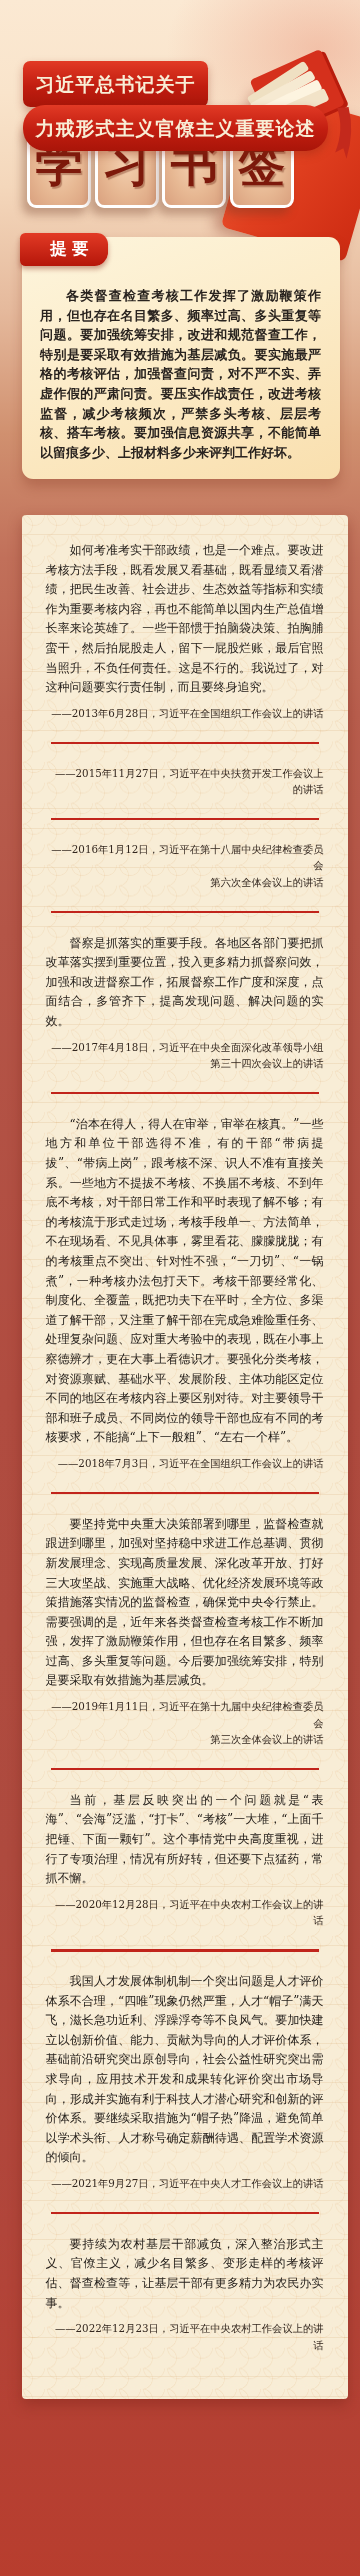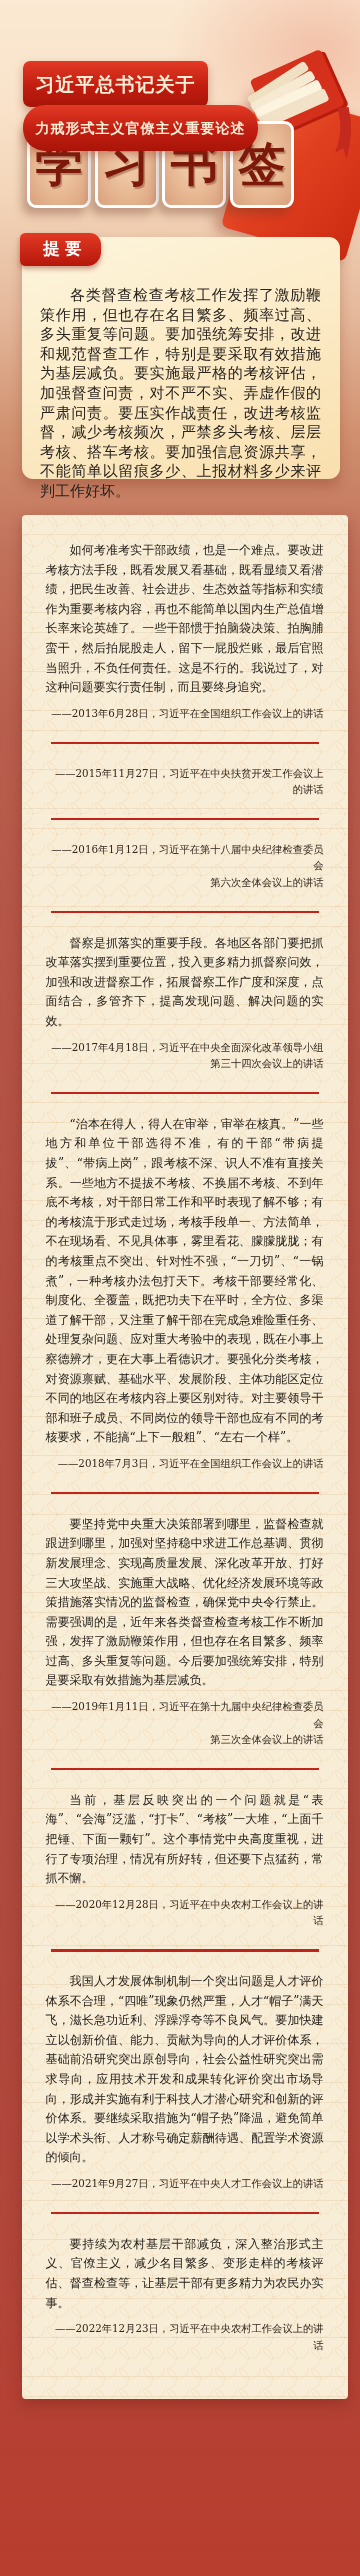--- a/index.html
+++ b/index.html
@@ -12,21 +12,21 @@
   #page:before{content:"";position:absolute;left:0;top:0;width:361px;height:268px;
     background:radial-gradient(ellipse 216px 155px at 88% 18%, rgba(233,148,122,.45), rgba(233,148,122,0) 70%);
     pointer-events:none;}
 
   
   .banner{position:absolute;left:23px;height:46px;line-height:46px;padding:0 12.4px;
     background:linear-gradient(180deg,#e23a25,#c11d10 55%,#a91509);
     border-radius:7.2px;color:#f8eed6;font-weight:bold;letter-spacing:1px;
     box-shadow:0 4.1px 8.2px rgba(140,40,20,.35);white-space:nowrap;z-index:5;}
   .banner1{top:61px;font-size:19px;}
-  .banner2{top:105px;font-size:14px;border-radius:22px;}
+  .banner2{top:105px;font-size:19px;border-radius:22px;}
 
   .openbook{position:absolute;left:236px;top:41px;z-index:2;}
 
   .closedbook{position:absolute;left:238px;top:103px;width:129px;height:144px;
     background:linear-gradient(115deg,#f0603a 0%,#e03f1f 45%,#cd2b12 100%);
     border-radius:6.2px 15.5px 7.2px 7.2px;transform:rotate(16deg);
     box-shadow:-7.2px 5.2px 12.4px rgba(120,30,15,.35);z-index:1;}
 
   .tiles{position:absolute;left:27px;top:121px;display:flex;gap:2.1px;z-index:4;}
   .tile{width:58px;height:81px;margin-right:1.5px;border:3.1px solid #fff;border-radius:9.3px;
@@ -37,24 +37,24 @@
     font-family:"DejaVu Serif",serif;text-shadow:1.5px 2.1px 1px rgba(96,22,6,.35);}
 
   
   .summary-card{position:absolute;left:21.6px;top:237px;width:318px;height:242px;
     background:linear-gradient(160deg,#fdf5dd 0%,#fcecc9 45%,#f9dfae 100%);
     border-radius:11.3px;box-shadow:0 7.2px 11.3px rgba(130,50,30,.30);z-index:6;}
   .summary-tag{position:absolute;left:-2.1px;top:-4.1px;width:71px;height:33px;
     background:linear-gradient(180deg,#e23a25,#b5160a);
     border-radius:5.2px 11.3px 13.4px 5.2px;box-shadow:0 3.1px 5.2px rgba(130,30,15,.4);
     color:#fff;font-size:16.5px;font-weight:bold;letter-spacing:5.2px;
-    display:flex;align-items:center;justify-content:center;padding-left:10px;}
+    display:flex;align-items:center;justify-content:center;padding-left:17px;}
   .summary-text{position:absolute;left:18.5px;right:18.5px;top:49px;
-    font-size:15px;line-height:19.6px;color:#29231f;text-align:justify;
-    text-indent:2em;font-family:"DejaVu Serif",serif;}
+    font-size:13px;line-height:19.6px;color:#29231f;text-align:justify;
+    text-indent:2em;font-family:"DejaVu Serif",serif;font-weight:bold;}
 
   
   .quote-card{position:absolute;left:21.6px;top:515px;width:326px;
     border-radius:4.1px;padding:26px 24px 46px;box-sizing:border-box;
     background-color:#f8edd6;
     background-image:
       repeating-linear-gradient(180deg, rgba(205,150,85,0) 0 19px, rgba(205,150,85,.16) 19px 19.6px),
       radial-gradient(circle 11.3px at 12px 0px, rgba(216,150,80,0) 9.8px, rgba(216,150,80,.14) 10.3px, rgba(216,150,80,0) 11.3px),
       radial-gradient(circle 11.3px at 0px 10.3px, rgba(216,150,80,0) 9.8px, rgba(216,150,80,.14) 10.3px, rgba(216,150,80,0) 11.3px);
     background-size:auto,24px 20.6px,24px 20.6px;

